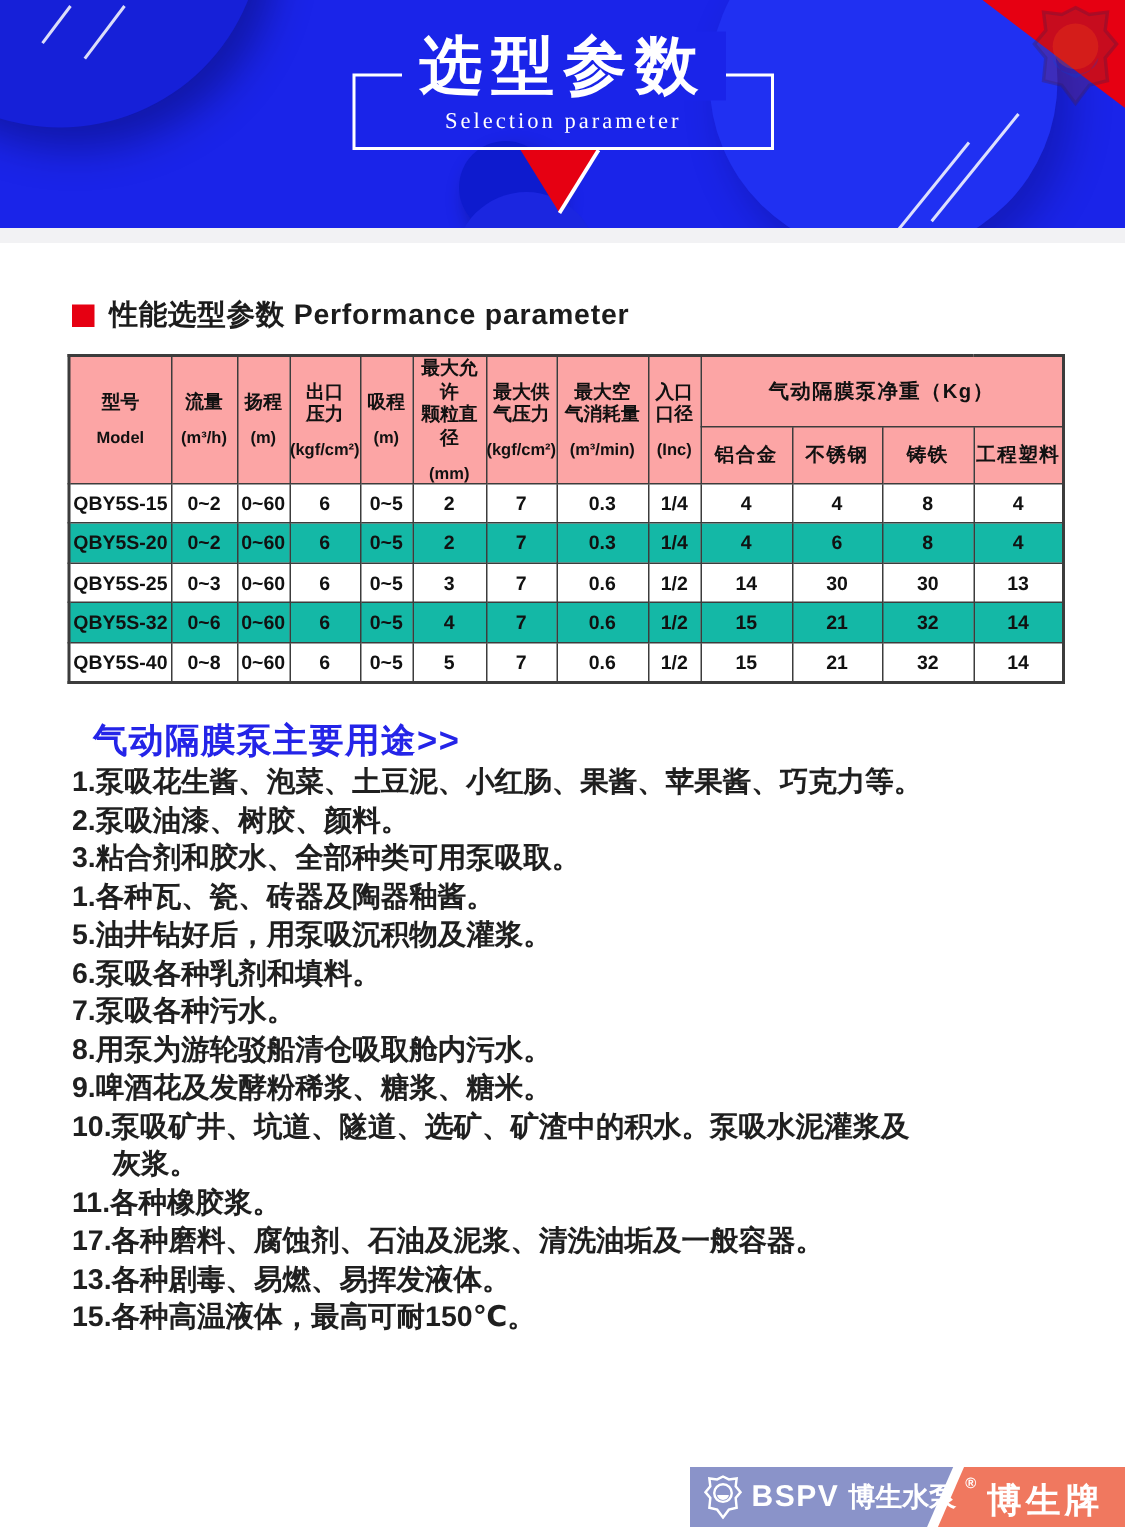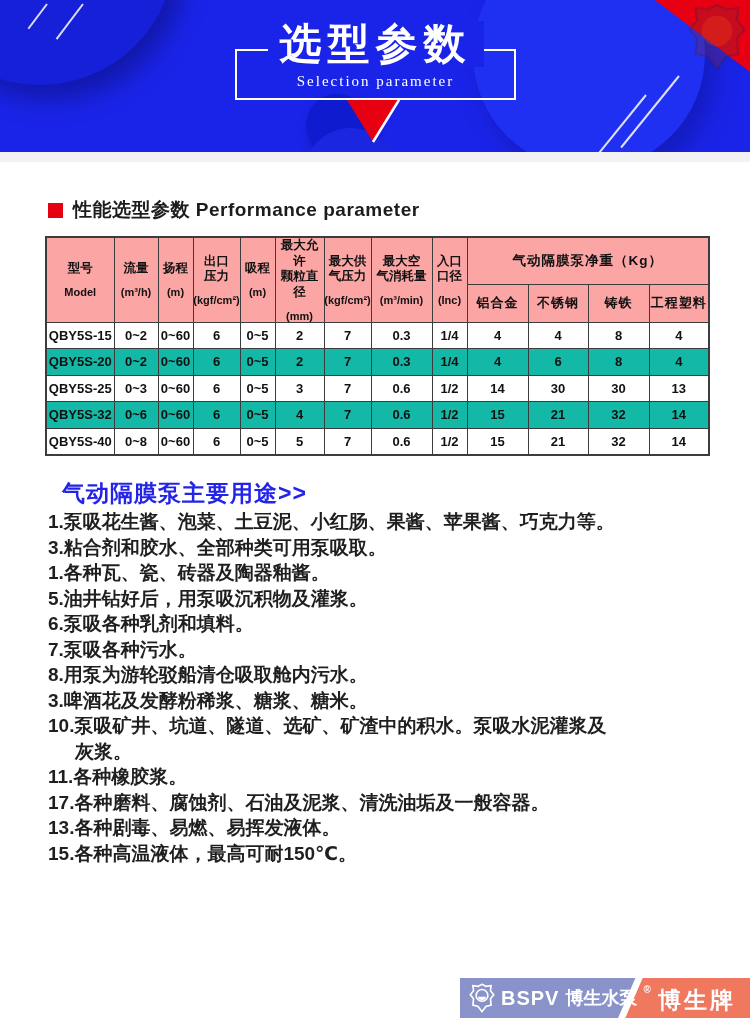--- a/index.html
+++ b/index.html
@@ -264,27 +264,28 @@
           <td>21</td>
           <td>32</td>
           <td>14</td>
         </tr>
       </tbody>
     </table>
 
   <div class="uses-title">气动隔膜泵主要用途&gt;&gt;</div>
   <div class="uses-list">
       <div class="use-item">1.泵吸花生酱、泡菜、土豆泥、小红肠、果酱、苹果酱、巧克力等。</div>
+      <div class="use-item">2.泵吸油漆、树胶、颜料。</div>
       <div class="use-item">3.粘合剂和胶水、全部种类可用泵吸取。</div>
       <div class="use-item">1.各种瓦、瓷、砖器及陶器釉酱。</div>
       <div class="use-item">5.油井钻好后，用泵吸沉积物及灌浆。</div>
       <div class="use-item">6.泵吸各种乳剂和填料。</div>
       <div class="use-item">7.泵吸各种污水。</div>
       <div class="use-item">8.用泵为游轮驳船清仓吸取舱内污水。</div>
-      <div class="use-item">3.啤酒花及发酵粉稀浆、糖浆、糖米。</div>
+      <div class="use-item">9.啤酒花及发酵粉稀浆、糖浆、糖米。</div>
       <div class="use-item">10.泵吸矿井、坑道、隧道、选矿、矿渣中的积水。泵吸水泥灌浆及
 灰浆。</div>
       <div class="use-item">11.各种橡胶浆。</div>
       <div class="use-item">17.各种磨料、腐蚀剂、石油及泥浆、清洗油垢及一般容器。</div>
       <div class="use-item">13.各种剧毒、易燃、易挥发液体。</div>
       <div class="use-item">15.各种高温液体，最高可耐150℃。</div>
     </div>
 
   <div class="footer">
     <div class="f-blue"></div>

